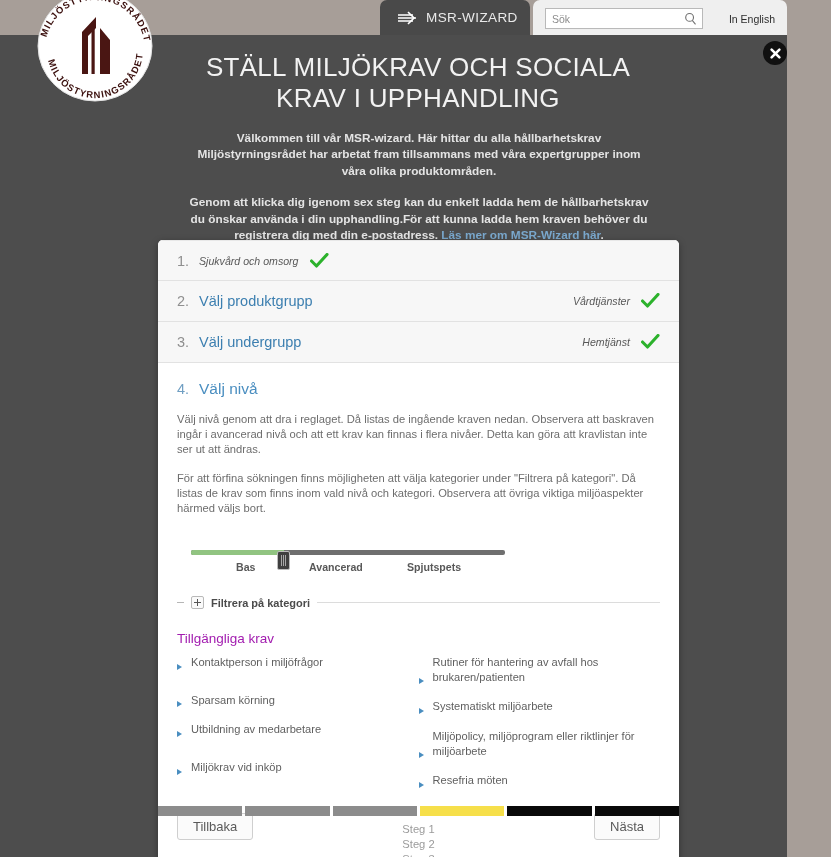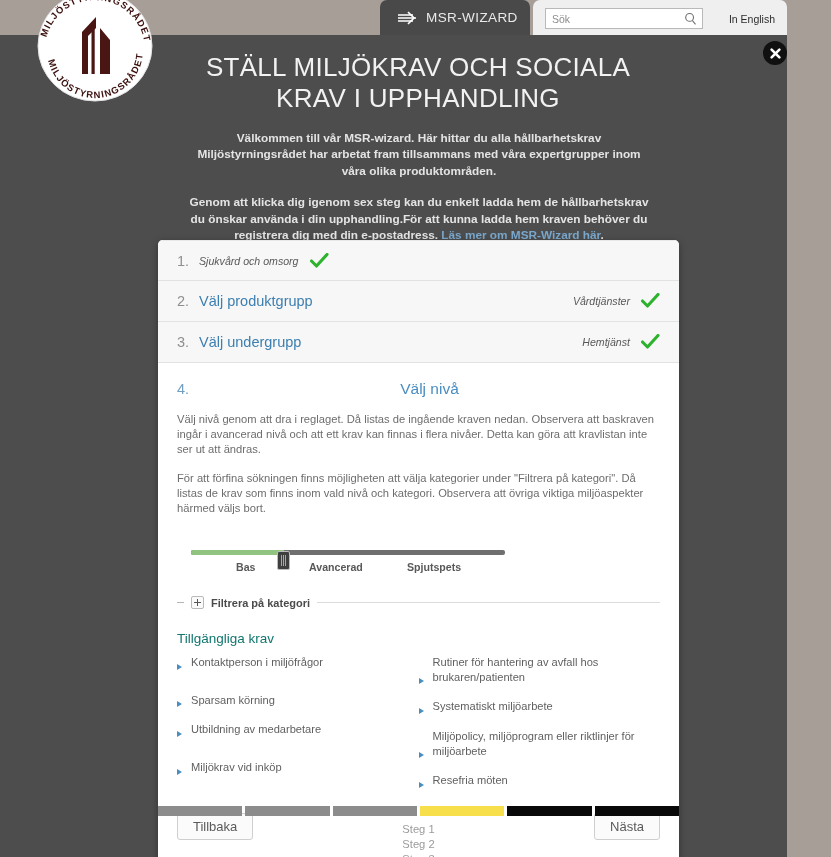--- a/index.html
+++ b/index.html
@@ -187,21 +187,21 @@
   .check { display: block; }
 
   
   .active-step { padding: 17px 19px 0 19px; background: #fff; }
   .active-head {
     display: flex;
     align-items: baseline;
     margin-bottom: 14px;
   }
   .active-head .step-num { color: #6f9ec2; }
-  .active-head .step-name { font-size: 15.5px; color: #4a8ec0; text-align: center; }
+  .active-head .step-name { font-size: 15.5px; color: #4a8ec0; }
 
   .desc {
     color: #6d6d6d;
     font-size: 11.2px;
     line-height: 15.2px;
   }
   .desc + .desc { margin-top: 13px; }
 
   
   .slider-wrap {
@@ -288,21 +288,21 @@
     color: #4b4b4b;
     font-size: 11px;
     font-weight: bold;
     white-space: nowrap;
   }
   .filter-line { flex: 1; height: 1px; background: #dcdcdc; }
 
   
   .req-title {
     margin-top: 22px;
-    color: #0f766e;
+    color: #a21caf;
     font-size: 13.5px;
   }
   .req-grid {
     margin-top: 9px;
     display: flex;
     gap: 0;
   }
   .req-col { width: 50%; }
   .req-item {
     display: flex;

